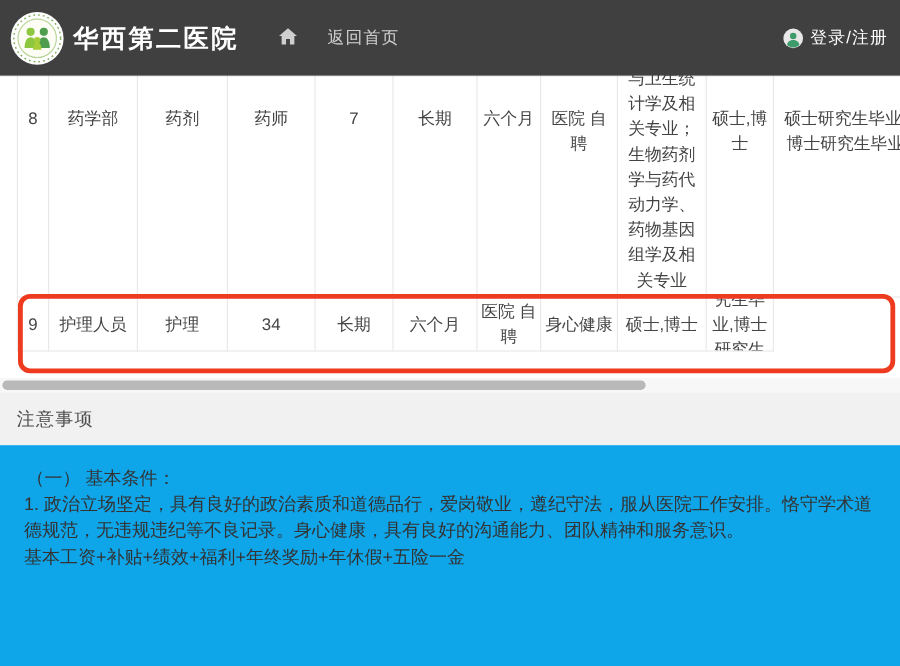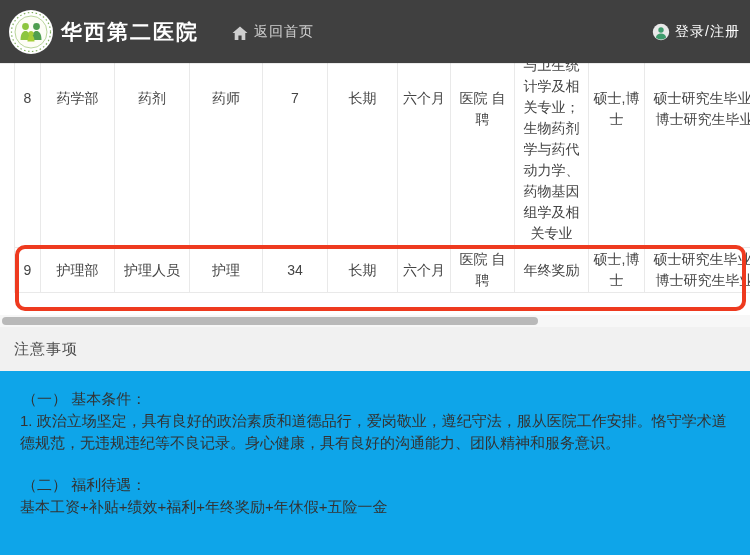--- a/index.html
+++ b/index.html
@@ -14,22 +14,22 @@
     position:absolute; left:0; top:0; width:750px; height:63px;
     background:#404040; z-index:10; display:flex; align-items:center;
     box-shadow:0 1px 0 rgba(0,0,0,0.08);
   }
   .logo { width:46px; height:46px; margin-left:8px; flex:0 0 auto; }
   .site-title {
     color:#ffffff; font-size:21px; font-weight:bold; letter-spacing:2px;
     margin-left:7px; white-space:nowrap;
   }
   .home-link {
-    display:flex; align-items:flex-end; margin-left:33px; cursor:pointer;
-    color:rgba(255,255,255,0.75); font-size:14px; letter-spacing:1px;
+    display:flex; align-items:flex-start; margin-left:33px; cursor:pointer;
+    color:rgba(255,255,255,0.75); font-size:14px; letter-spacing:1px;gap:19px;
   }
   .home-link svg { margin-right:6px; }
   .login-link {
     margin-left:auto; margin-right:10px; display:flex; align-items:center;
     color:#ffffff; font-size:14px; cursor:pointer; letter-spacing:1px;
   }
   .login-link svg { margin-right:5px; }
 
   
   .table-scroll { position:absolute; left:14px; top:-12px; z-index:1; border-left:1px solid #e9e9e9; }
@@ -85,46 +85,44 @@
       <div class="c">7</div>
       <div class="c">长期</div>
       <div class="c">六个月</div>
       <div class="c">医院 自聘</div>
       <div class="c major">与卫生统计学及相关专业；生物药剂学与药代动力学、药物基因组学及相关专业</div>
       <div class="c">硕士,博士</div>
       <div class="c">硕士研究生毕业,博士研究生毕业</div>
     </div>
     <div class="trow r9">
       <div class="c">9</div>
-      <div class="c">护理部</div>
       <div class="c">护理人员</div>
       <div class="c">护理</div>
       <div class="c">34</div>
       <div class="c">长期</div>
       <div class="c">六个月</div>
       <div class="c">医院 自聘</div>
-      <div class="c">年终奖励</div>
+      <div class="c">身心健康</div>
       <div class="c">硕士,博士</div>
       <div class="c">硕士研究生毕业,博士研究生毕业</div>
     </div>
   </div>
 
   <div class="highlight"></div>
 
   <div class="hscroll-track">
     <div class="hscroll-thumb"></div>
   </div>
 
   <div class="notice-band">
     <span class="notice-title">注意事项</span>
   </div>
   <div class="notice-body">
     <p class="sec-head">（一） 基本条件：</p>
     <p>1. 政治立场坚定，具有良好的政治素质和道德品行，爱岗敬业，遵纪守法，服从医院工作安排。恪守学术道德规范，无违规违纪等不良记录。身心健康，具有良好的沟通能力、团队精神和服务意识。</p>
-    <p class="sec-head sec2">（二） 福利待遇：</p>
     <p>基本工资+补贴+绩效+福利+年终奖励+年休假+五险一金</p>
   </div>
 
   <div class="topbar">
     <svg class="logo" viewBox="0 0 46 46">
       <circle cx="23" cy="23" r="22" fill="#ffffff"></circle>
       <circle cx="23" cy="23" r="19.5" fill="none" stroke="#7fae5c" stroke-width="1.2" stroke-dasharray="1.5 2.5"></circle>
       <circle cx="23" cy="23" r="16" fill="#fdfdf6" stroke="#b9d59a" stroke-width="1"></circle>
       <circle cx="17.5" cy="17.5" r="3.4" fill="#8dc63f"></circle>
       <path d="M12.5 31 C12.5 24.5 15 22 17.5 22 C20 22 22.5 24.5 22.5 31 Z" fill="#8dc63f"></path>

